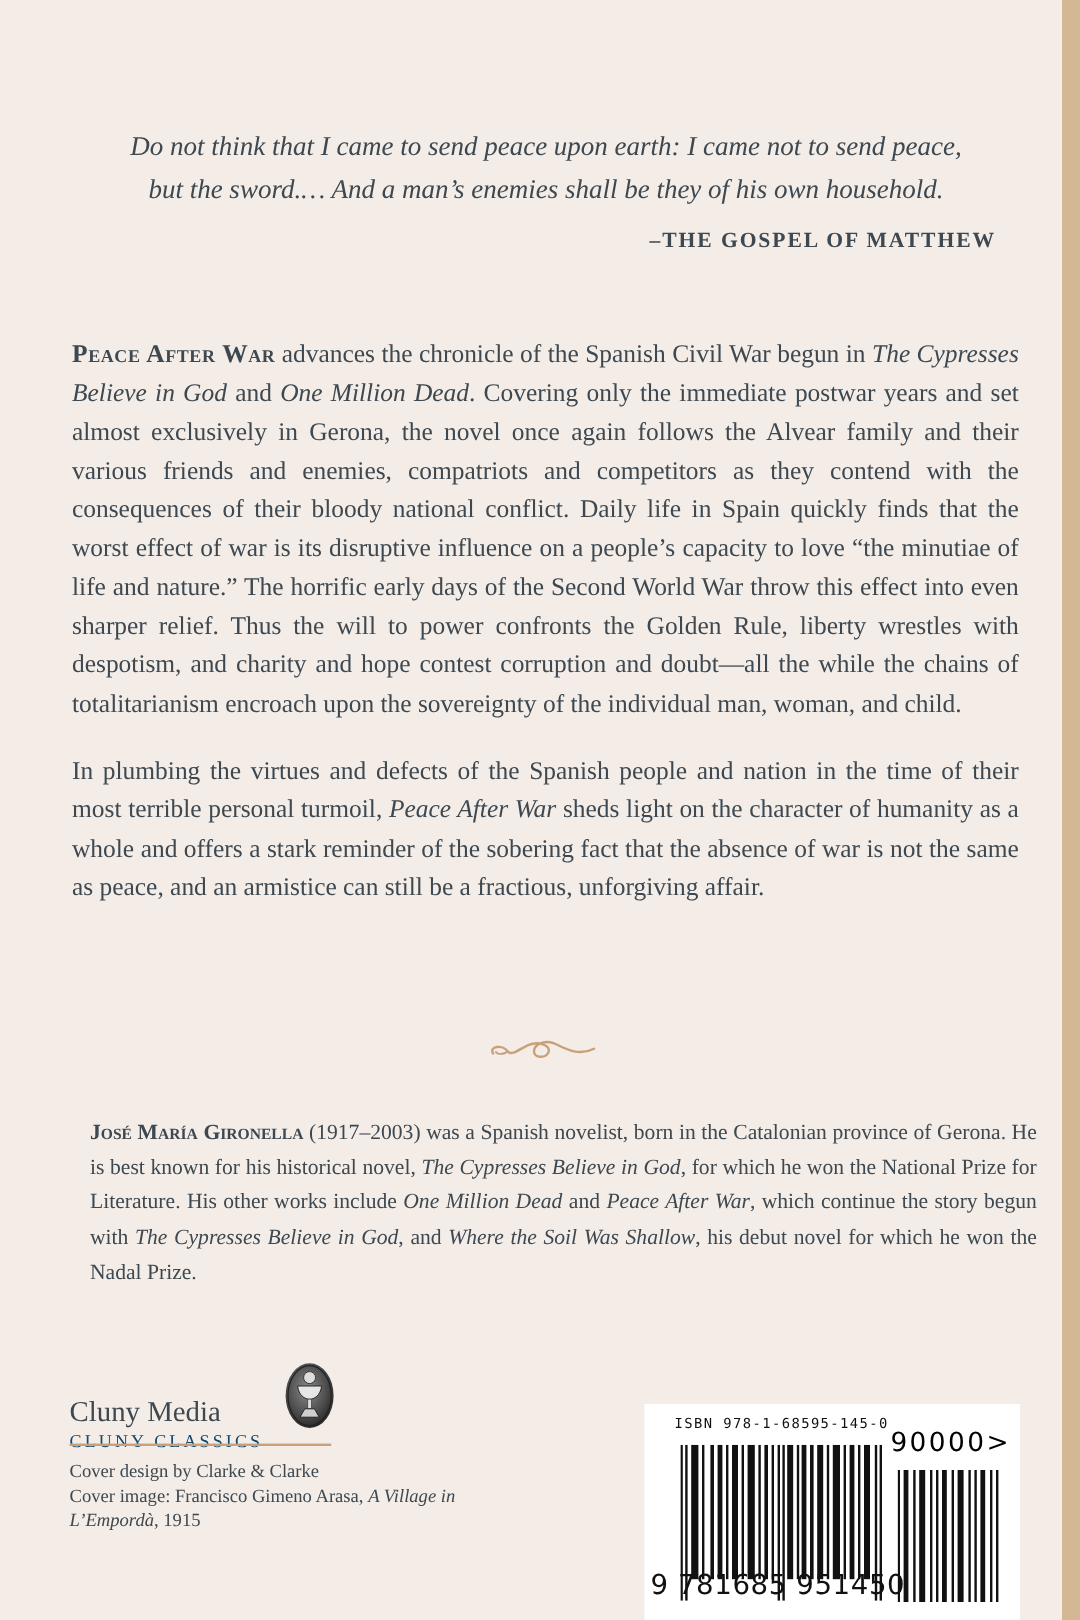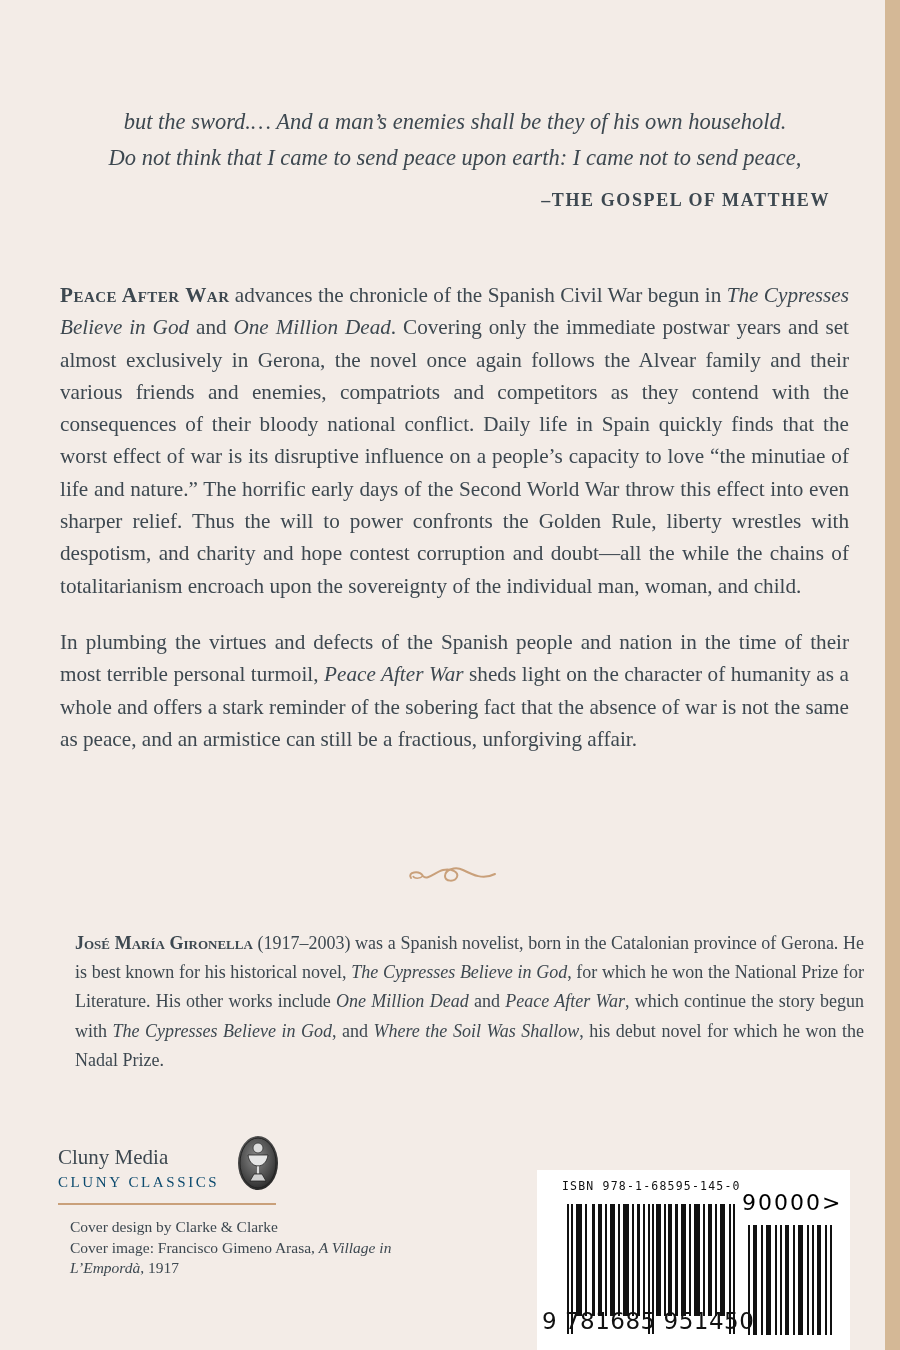--- a/index.html
+++ b/index.html
@@ -51,36 +51,36 @@
     .bio {
       position: absolute; left: 75px; top: 929px; width: 789px;
       font-size: 18px;
       line-height: 29.2px;
       text-align: justify;
     }
     .publisher {
       position: absolute; left: 58px; top: 1142px; width: 220px;
     }
     .publisher .name {
-      font-size: 21px; line-height: 30px; color: #3d4850;
+      font-size: 24px; line-height: 30px; color: #3d4850; margin-top: 20px;
     }
     .publisher .imprint {
       font-size: 15px; letter-spacing: 2.6px; color: #0c4a6e;
       margin-top: 2px;
     }
     .chalice {
       position: absolute; left: 237px; top: 1135px; width: 42px; height: 56px;
     }
     .pub-rule {
       position: absolute; left: 58px; top: 1203px; width: 218px; height: 2px;
       background: #c9a07a;
     }
     .credits {
       position: absolute; left: 58px; top: 1217px; width: 340px;
-      font-size: 15.5px; line-height: 20.6px; color: #3d4850; margin-left: 12px;
+      font-size: 15.5px; line-height: 20.6px; color: #3d4850;
     }
     .barcode-box {
       position: absolute; left: 537px; top: 1170px; width: 313px; height: 184px;
       background: #ffffff;
     }
     .isbn-text {
       position: absolute; left: 25px; top: 9px;
       font-family: "DejaVu Sans Mono", "Liberation Mono", monospace;
       font-size: 11.5px; letter-spacing: 1.2px; color: #111;
     }
@@ -98,22 +98,22 @@
     .bars-main { position: absolute; left: 30px; top: 34px; width: 170px; height: 130px; }
     .bars-addon { position: absolute; left: 211px; top: 55px; width: 85px; height: 110px; }
   </style>
 </head>
 <body>
 
 <div class="spine-strip"></div>
 
 <div class="epigraph">
   <div class="quote">
+    <div>Do not think that I came to send peace upon earth: I came not to send peace,</div>
     <div>but the sword.… And a man’s enemies shall be they of his own household.</div>
-    <div>Do not think that I came to send peace upon earth: I came not to send peace,</div>
   </div>
   <div class="attribution">–THE GOSPEL OF MATTHEW</div>
 </div>
 
 <div class="blurb">
   <p><span class="sc">Peace After War</span><span> advances the chronicle of the Spanish Civil War begun in </span><i>The Cypresses Believe in God</i><span> and </span><i>One Million Dead</i><span>. Covering only the immediate postwar years and set almost exclusively in Gerona, the novel once again follows the Alvear family and their various friends and enemies, compatriots and competitors as they contend with the consequences of their bloody national conflict. Daily life in Spain quickly finds that the worst effect of war is its disruptive influence on a people’s capacity to love “the minutiae of life and nature.” The horrific early days of the Second World War throw this effect into even sharper relief. Thus the will to power confronts the Golden Rule, liberty wrestles with despotism, and charity and hope contest corruption and doubt—all the while the chains of totalitarianism encroach upon the sovereignty of the individual man, woman, and child.</span></p>
   <p><span>In plumbing the virtues and defects of the Spanish people and nation in the time of their most terrible personal turmoil, </span><i>Peace After War</i><span> sheds light on the character of humanity as a whole and offers a stark reminder of the sobering fact that the absence of war is not the same as peace, and an armistice can still be a fractious, unforgiving affair.</span></p>
 </div>
 
 <svg class="ornament" viewBox="0 0 95 26">
@@ -143,21 +143,21 @@
   <circle cx="21" cy="13" r="5" fill="#ddd" stroke="#333" stroke-width="0.8"></circle>
   <path d="M11 20 L31 20 C 30 28, 25 31, 21 31 C 17 31, 12 28, 11 20 Z" fill="#e6e6e6" stroke="#222" stroke-width="0.8"></path>
   <rect x="19.5" y="31" width="3" height="8" fill="#ddd" stroke="#333" stroke-width="0.5"></rect>
   <path d="M13 46 L29 46 L25 39 L17 39 Z" fill="#cfcfcf" stroke="#222" stroke-width="0.8"></path>
 </svg>
 
 <div class="pub-rule"></div>
 
 <div class="credits">
   <div>Cover design by Clarke &amp; Clarke</div>
-  <div><span>Cover image: Francisco Gimeno Arasa, </span><i>A Village in L’Empordà</i><span>, 1917</span></div>
+  <div><span>Cover image: Francisco Gimeno Arasa, </span><i>A Village in L’Empordà</i><span>, 1915</span></div>
 </div>
 
 <div class="barcode-box">
   <div class="isbn-text">ISBN 978-1-68595-145-0</div>
   <div class="price-text">90000&gt;</div>
   <svg class="bars-main" viewBox="0 0 170 130" preserveAspectRatio="none">
     <g fill="#111">
       <rect x="0" y="0" width="2" height="130"></rect>
         <rect x="4" y="0" width="2" height="130"></rect>
       <rect x="9" y="0" width="6" height="112"></rect>

